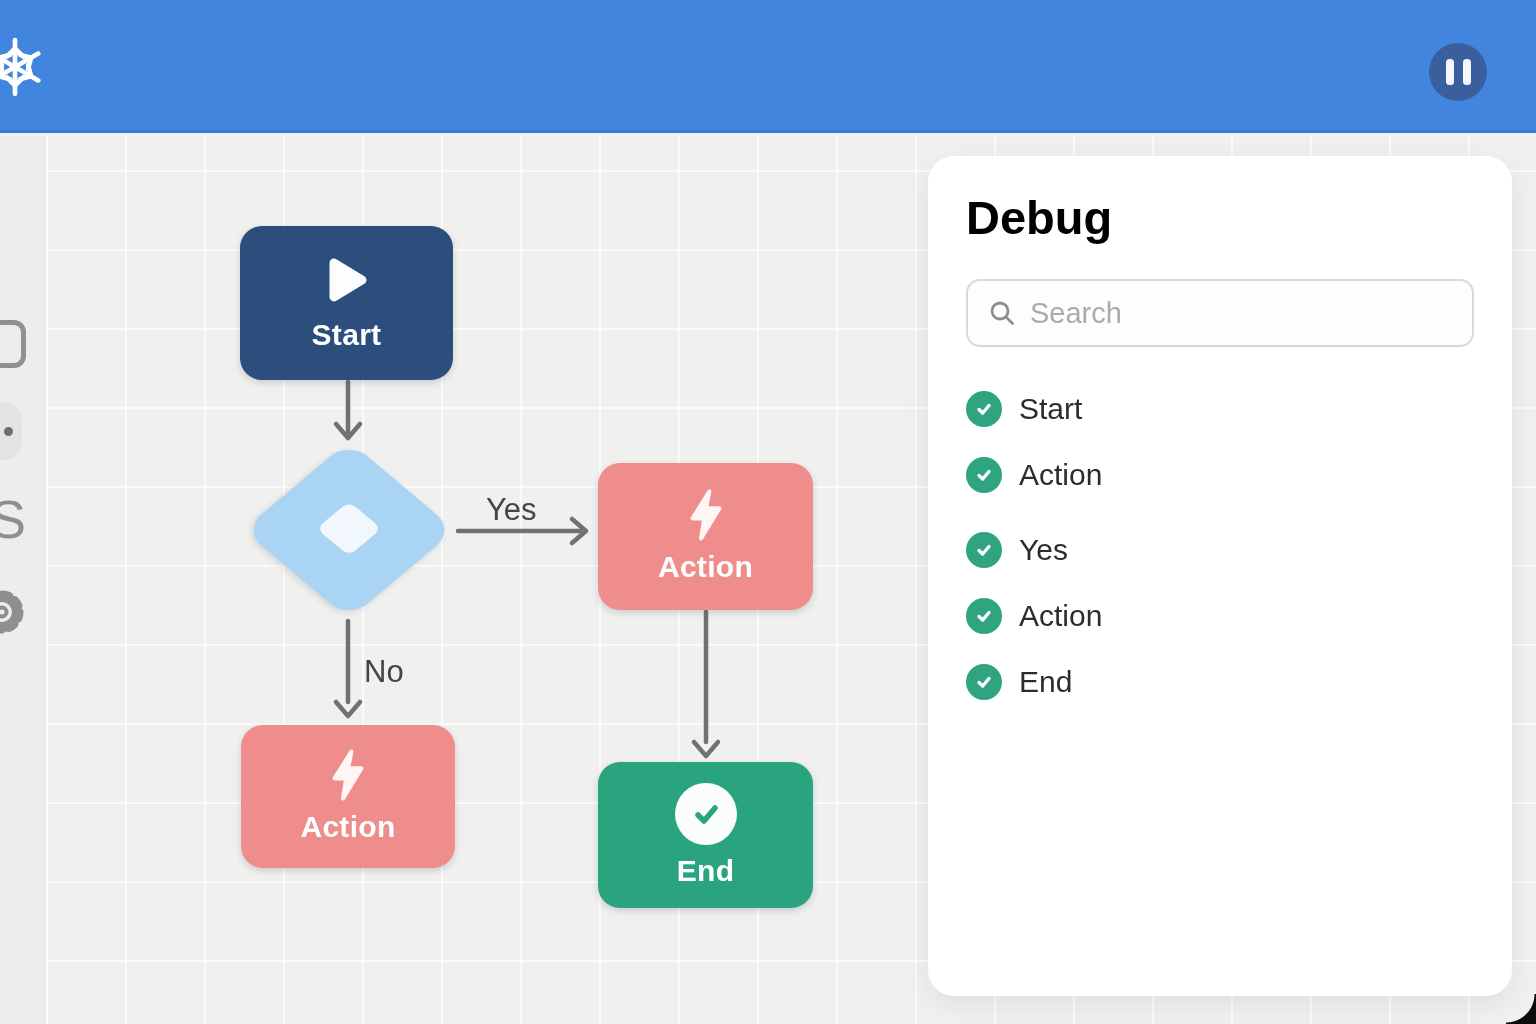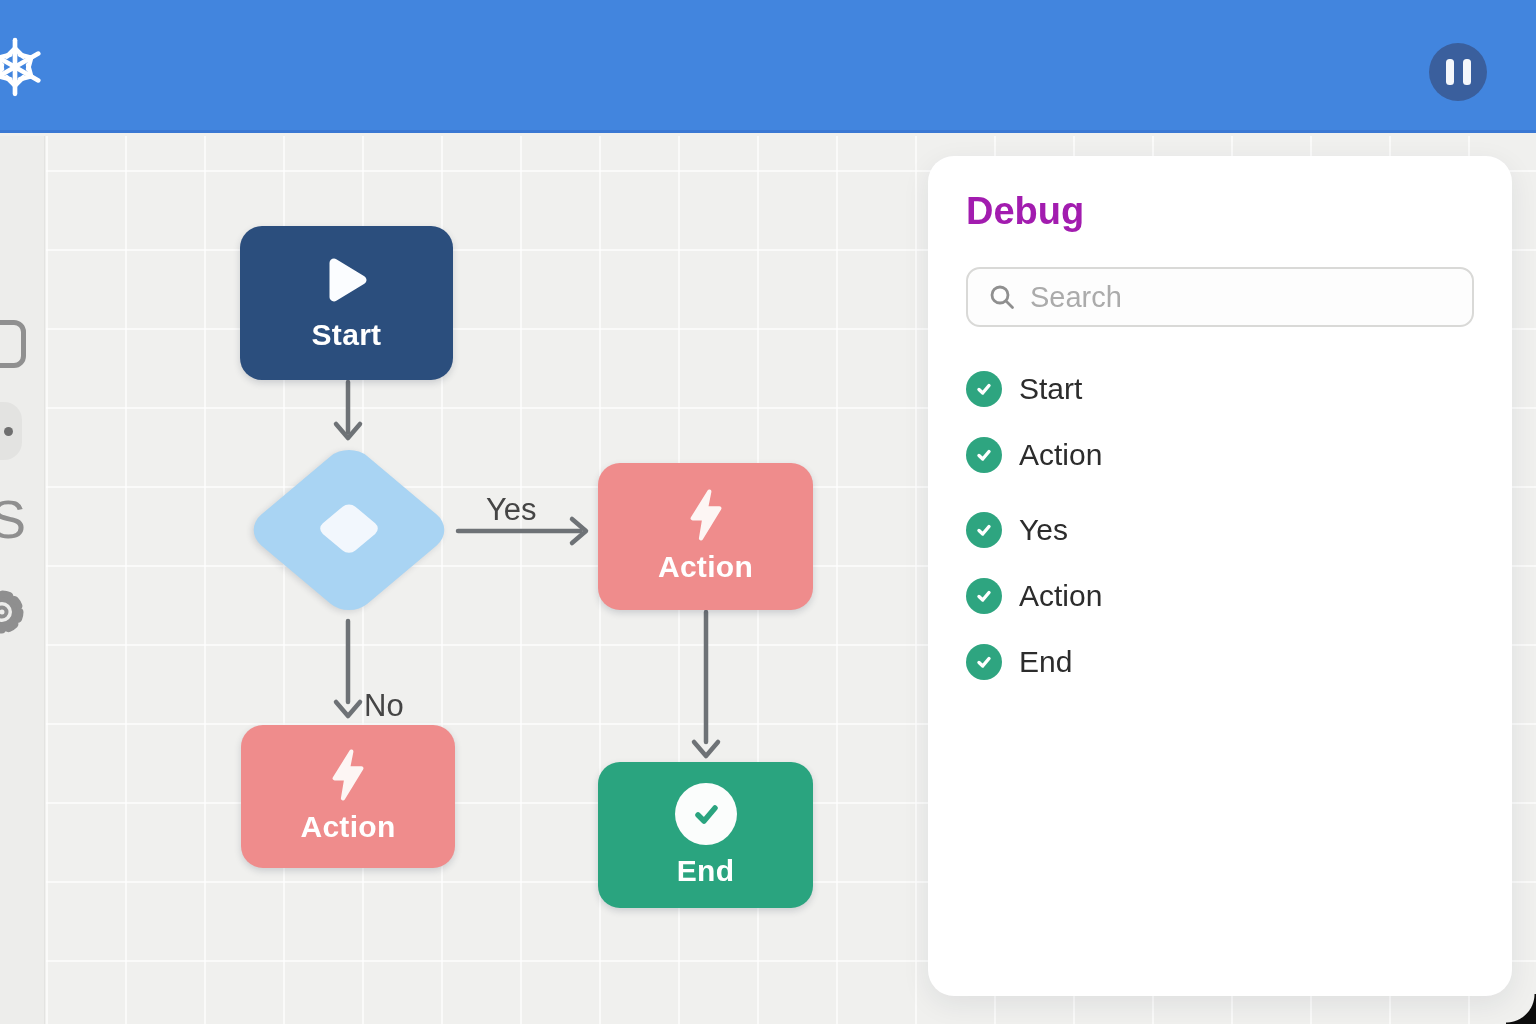--- a/index.html
+++ b/index.html
@@ -55,27 +55,27 @@
 
   .decision-wrap{position:absolute;left:242px;top:441px;width:214px;height:178px;z-index:2;cursor:pointer;}
   .decision-shape{position:absolute;left:50%;top:50%;width:150px;height:150px;border-radius:26px;
     background:var(--decision_fill);transform:translate(-50%,-50%) scaleY(0.84) rotate(45deg);
     box-shadow:0 3px 7px rgba(40,50,70,.15);}
   .decision-inner{position:absolute;left:50%;top:50%;width:46px;height:46px;border-radius:9px;
     background:var(--decision_inner);transform:translate(-50%,-53%) scaleY(0.84) rotate(45deg);}
 
   .edge-label{position:absolute;font-size:31px;color:var(--label_dark);z-index:2;}
   .edge-label-yes{left:486px;top:492px;}
-  .edge-label-no{left:364px;top:688px;}
+  .edge-label-no{left:364px;top:654px;}
 
   
   .panel{position:absolute;left:928px;top:156px;width:584px;height:840px;background:var(--panel_bg);
     border-radius:26px;box-shadow:0 8px 28px rgba(30,40,60,.08);z-index:5;padding:34px 38px;}
-  .panel-title{font-size:38px;font-weight:600;color:#a21caf;}
-  .search-box{margin-top:34px;height:60px;border:2px solid #d9d9d7;border-radius:14px;background:#fdfdfd;
+  .panel-title{font-size:47px;font-weight:600;color:#000000;}
+  .search-box{margin-top:34px;height:68px;border:2px solid #d9d9d7;border-radius:14px;background:#fdfdfd;
     display:flex;align-items:center;padding:0 20px;gap:14px;}
   .search-input{flex:1;border:none;outline:none;background:transparent;font-size:29px;
     color:#444;font-family:"Liberation Sans", sans-serif;}
   .search-input::placeholder{color:#ababab;}
   .debug-list{margin-top:43px;}
   .debug-item{display:flex;align-items:center;height:38px;margin-bottom:28px;cursor:pointer;}
   .debug-item.group-gap{margin-top:37px;}
   .check-circle{width:36px;height:36px;border-radius:50%;background:var(--check_green);
     flex:0 0 36px;display:flex;align-items:center;justify-content:center;}
   .debug-item .d-label{margin-left:17px;font-size:30px;color:var(--text_dark);}

